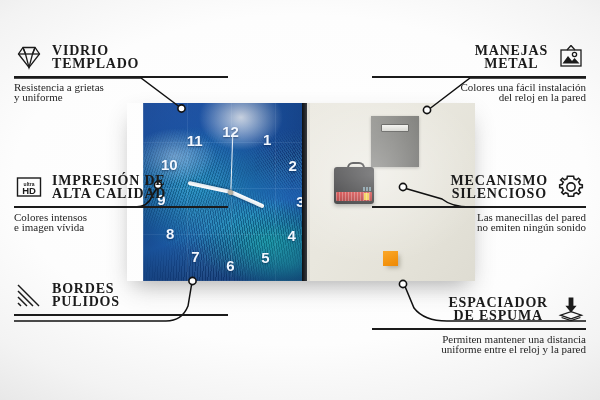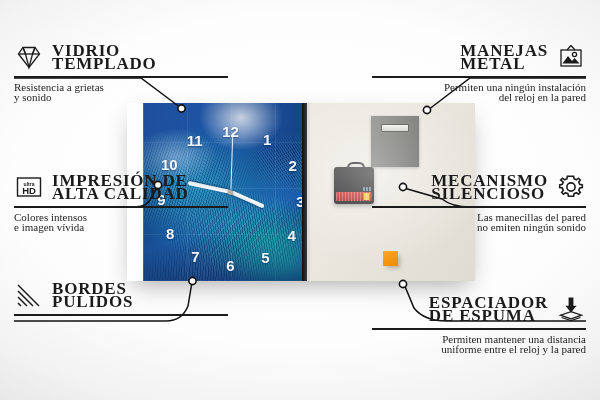--- a/index.html
+++ b/index.html
@@ -183,26 +183,26 @@
   .feature{position:absolute;width:214px;}
   .feature .head{
     display:flex;align-items:center;gap:8px;
   }
   .feature.right .head{justify-content:flex-end;}
   .feature .icon{
     flex:0 0 auto;width:30px;height:30px;display:block;
   }
   .feature .title{
     font-family:"Liberation Serif",serif;
-    font-weight:700;font-size:17px;line-height:13.5px;
+    font-weight:700;font-size:14px;line-height:13.5px;
     letter-spacing:.8px;color:#1b1b1b;
     text-transform:uppercase;
   }
   .feature.left .title{text-align:left;}
-  .feature.right .title{text-align:left;}
+  .feature.right .title{text-align:center;}
   .feature .rule{
     height:1.6px;background:#1b1b1b;margin-top:4px;width:100%;
   }
   .feature .desc{
     margin-top:4px;
     font-family:"Liberation Serif",serif;
     font-size:11px;line-height:10.6px;color:#242424;
   }
   .feature.right .desc{text-align:right;}
 
@@ -308,21 +308,21 @@
         </svg>
       </span>
       <span class="title">
         <span>VIDRIO</span><br>
         <span>TEMPLADO</span>
       </span>
     </div>
     <div class="rule"></div>
     <div class="desc">
       <span>Resistencia a grietas</span><br>
-      <span>y sonido</span>
+      <span>y uniforme</span>
     </div>
   </div>
 
   <div class="feature left" id="f-print">
     <div class="head">
       <span class="icon">
         <svg viewBox="0 0 30 30" width="30" height="30">
           <rect x="3.5" y="6" width="23" height="18" fill="none" stroke="#1b1b1b" stroke-width="1.4"></rect>
           <text x="15" y="14" font-family="Liberation Sans, sans-serif" font-size="5" font-weight="700" fill="#1b1b1b" text-anchor="middle">ultra</text>
           <text x="15" y="22" font-family="Liberation Sans, sans-serif" font-size="9.5" font-weight="700" fill="#1b1b1b" text-anchor="middle">HD</text>
@@ -368,21 +368,21 @@
         <svg viewBox="0 0 30 30" width="30" height="30" fill="none" stroke="#1b1b1b" stroke-width="1.3">
           <path d="M15 3.5 L11 8 M15 3.5 L19 8"></path>
           <rect x="5" y="8" width="20" height="16"></rect>
           <path d="M6.5 21.5 L12 14 L16 19 L18.5 16 L23.5 21.5 Z" fill="#1b1b1b" stroke="none"></path>
           <circle cx="18.5" cy="12.5" r="2.1"></circle>
         </svg>
       </span>
     </div>
     <div class="rule"></div>
     <div class="desc">
-      <span>Permiten una ningún instalación</span><br>
+      <span>Colores una fácil instalación</span><br>
       <span>del reloj en la pared</span>
     </div>
   </div>
 
   <div class="feature right" id="f-mech">
     <div class="head">
       <span class="title">
         <span>MECANISMO</span><br>
         <span>SILENCIOSO</span>
       </span>

